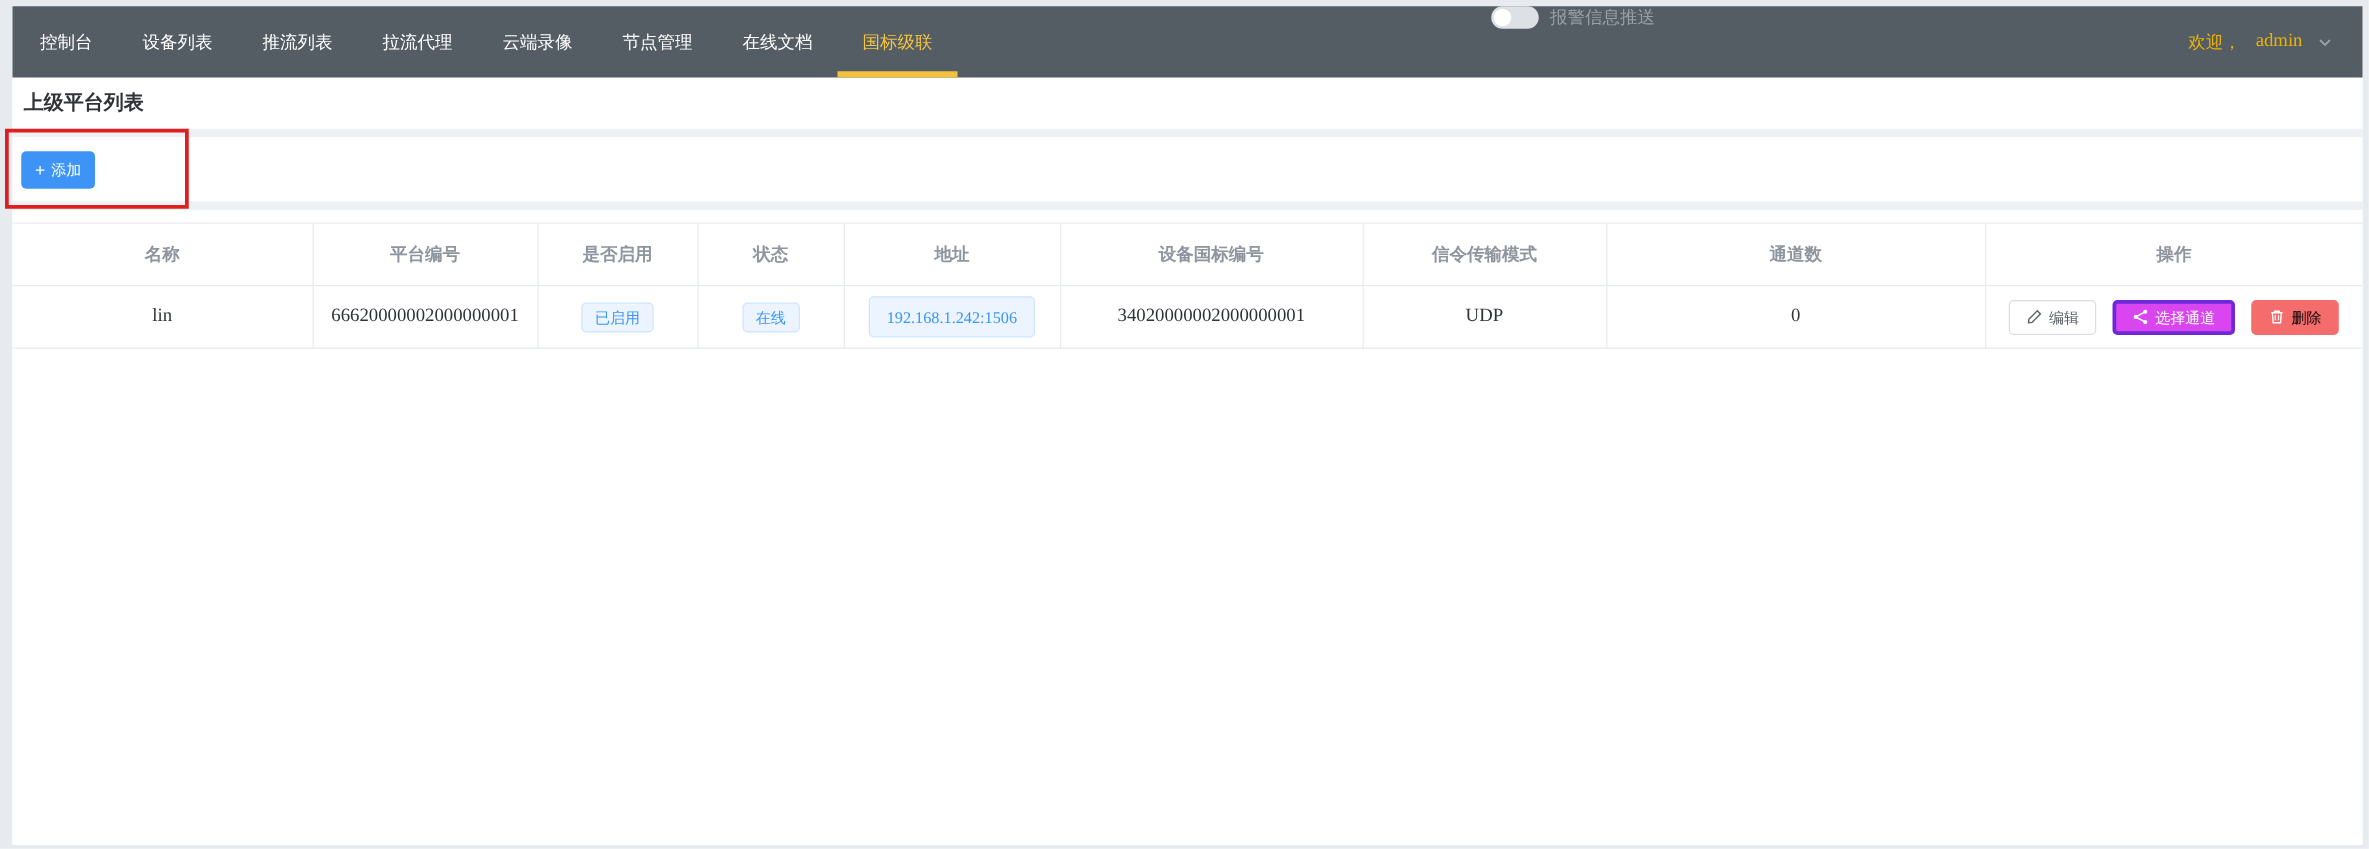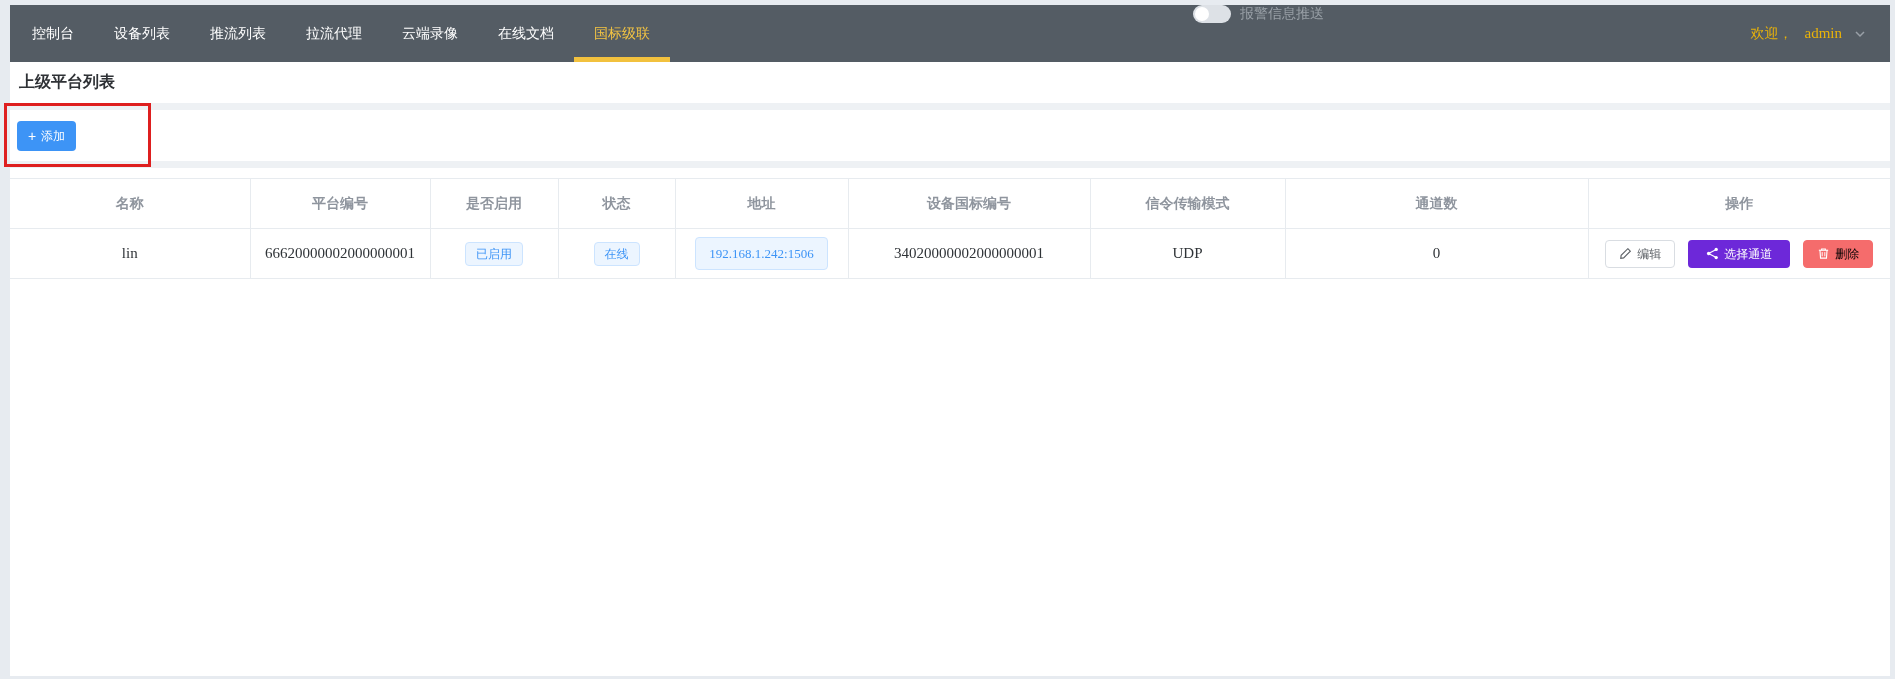--- a/index.html
+++ b/index.html
@@ -80,40 +80,41 @@
   .tag-addr {
     padding:9px 13px; font-size:13px; font-family:"Liberation Serif", serif;
   }
   .actions { display:flex; align-items:center; justify-content:center; gap:13px; }
   .btn {
     height:28px; border-radius:4px; font-size:12px; padding:0 13px;
     display:inline-flex; align-items:center; gap:5px; cursor:pointer;
     font-family:"Liberation Sans", sans-serif; line-height:1;
   }
   .btn-plain { background:#fff; border:1px solid #d9dde2; color:#5c6166; }
-  .btn-primary { background:#6d28d9; border:5px solid #6d28d9; color:#fff; }
+  .btn-primary { background:#d946ef; border:3px solid #6d28d9; color:#fff; }
   .btn-danger { background:#f56c6c; border:1px solid #f56c6c; color:#000000; }
   .btn svg { display:block; }
   
   .annotation-box {
     position:absolute; left:4px; top:103px; width:147px; height:64px;
     border:3px solid #de1f1f; z-index:10; pointer-events:none;
   }
 </style>
 </head>
 <body>
 
 <div class="frame">
 
   <div class="navbar">
     <div class="nav-tab">控制台</div>
     <div class="nav-tab">设备列表</div>
     <div class="nav-tab">推流列表</div>
     <div class="nav-tab">拉流代理</div>
     <div class="nav-tab">云端录像</div>
+    <div class="nav-tab">节点管理</div>
     <div class="nav-tab">在线文档</div>
     <div class="nav-tab active">
       <span>国标级联</span>
       <span class="active-underline"></span>
     </div>
 
     <div class="nav-right-toggle">
       <div class="toggle">
         <div class="toggle-knob"></div>
       </div>

